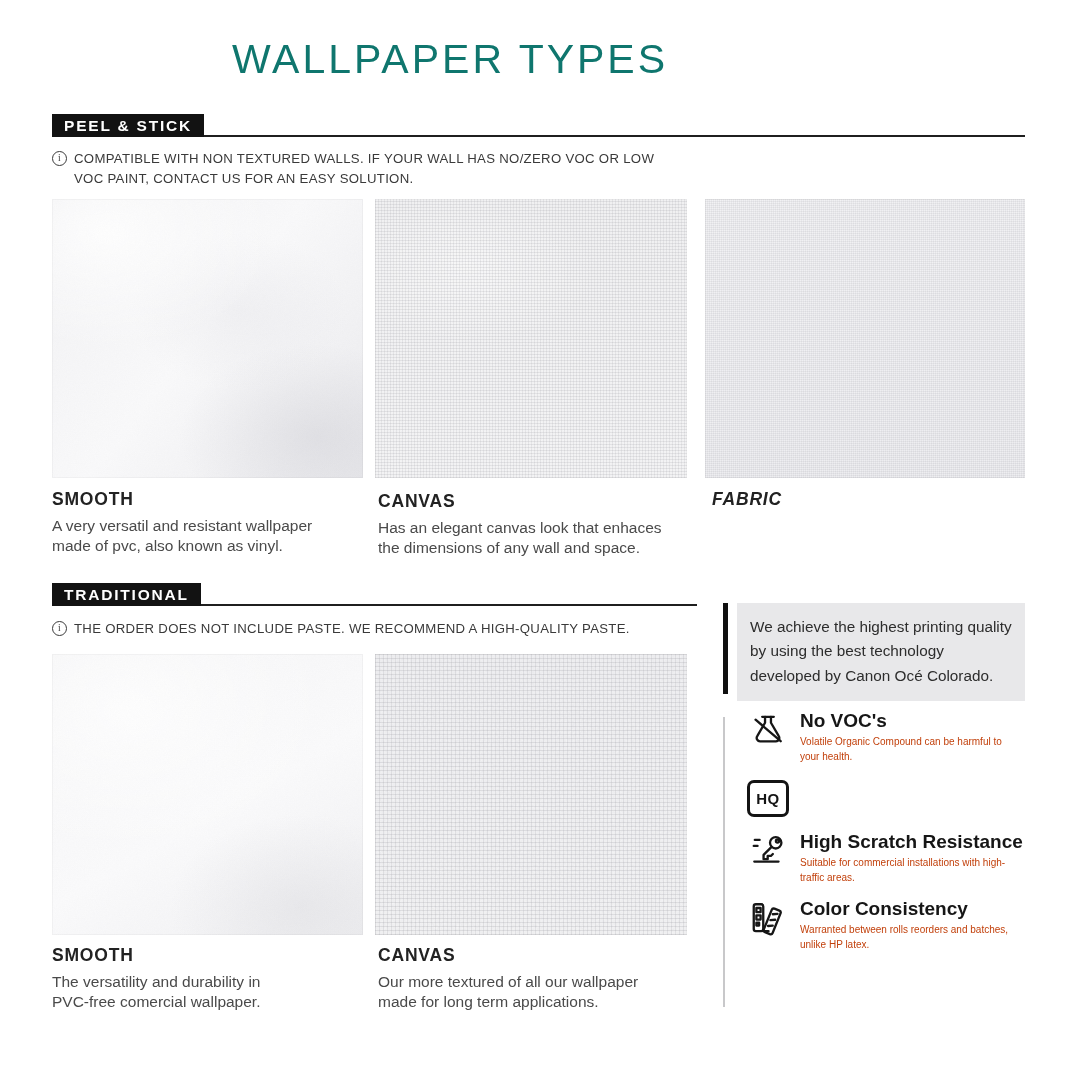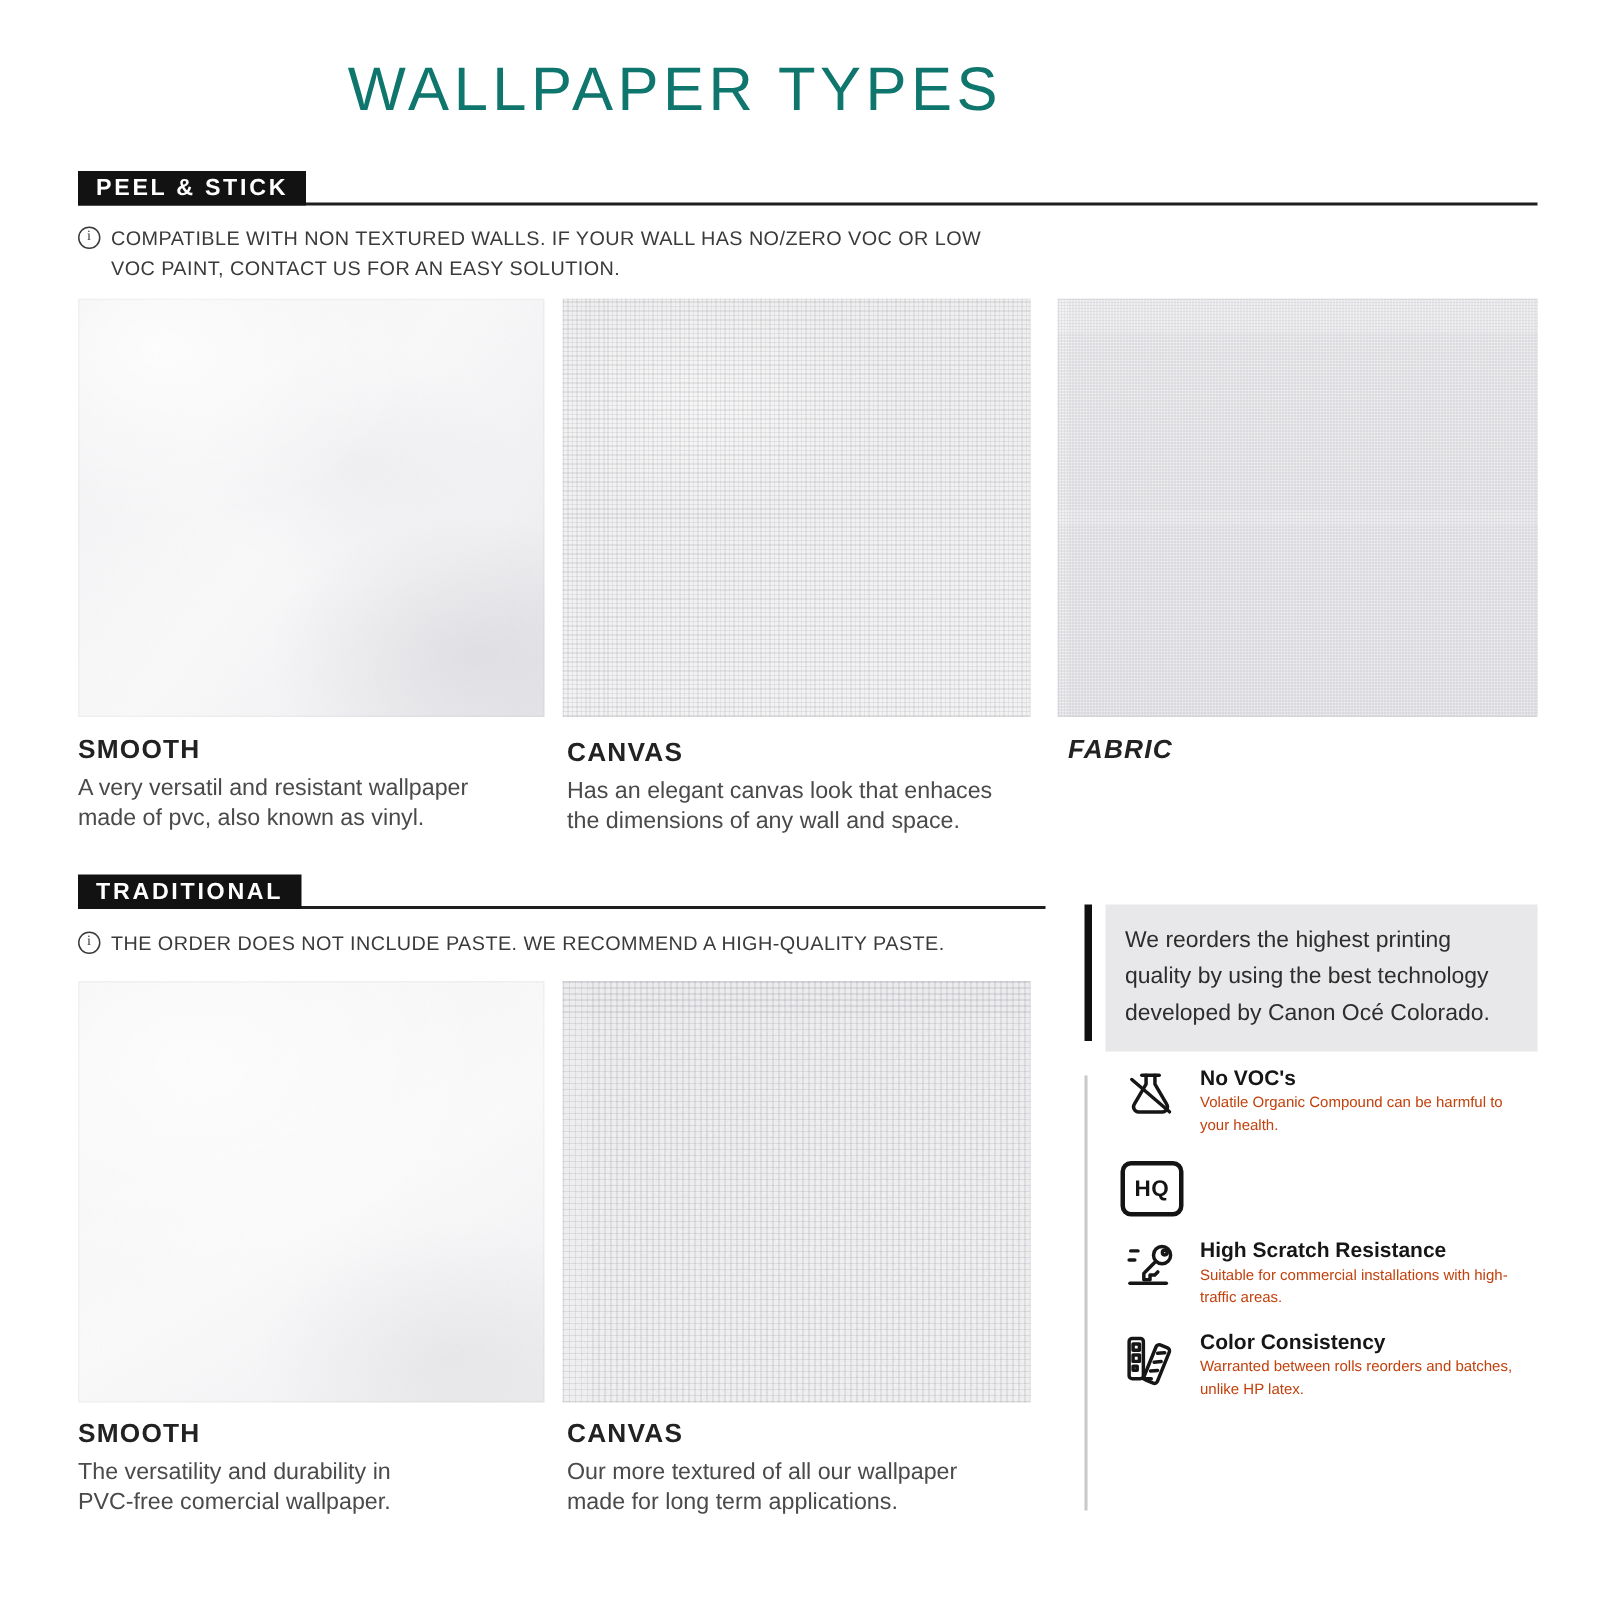--- a/index.html
+++ b/index.html
@@ -75,23 +75,23 @@
   
   .quote-rule{position:absolute;left:723px;top:603px;width:5px;height:91px;background:#101010;}
   .quote-box{position:absolute;left:737px;top:603px;width:288px;box-sizing:border-box;
              background:#e8e8ea;padding:12px 13px 13px 13px;}
   .quote-box p{margin:0;font-size:15.3px;line-height:1.6;color:#2d2d2d;}
 
   
   .rail{position:absolute;left:723px;top:717px;width:2px;height:290px;background:#c8c8ca;}
   .features{position:absolute;left:747px;top:710px;width:282px;display:flex;flex-direction:column;gap:13px;}
   .feature{display:flex;gap:13px;}
-  .f-icon{flex:0 0 40px;height:40px;display:flex;align-items:flex-start;justify-content:center;padding-top:1px;}
+  .f-icon{flex:0 0 40px;height:40px;display:flex;align-items:flex-start;justify-content:flex-end;padding-top:1px;}
   .f-icon svg{display:block;}
-  .f-text h4{margin:0;font-size:14px;color:#161616;font-weight:700;}
+  .f-text h4{margin:0;font-size:19px;color:#161616;font-weight:700;}
   .f-text p{margin:3px 0 0;font-size:10px;line-height:1.45;color:#c2410c;}
   .f-w214 p{max-width:214px;}
   .f-w230 p{max-width:230px;}
   .hq-box{display:inline-flex;align-items:center;justify-content:center;width:36px;height:31px;
           border:3px solid #141414;border-radius:7px;font-weight:700;font-size:15px;
           letter-spacing:0.5px;color:#141414;margin-top:2px;}
   .svg-defs{position:absolute;width:0;height:0;overflow:hidden;}
 </style>
 </head>
 <body>
@@ -176,21 +176,21 @@
     <h3>SMOOTH</h3>
     <p>The versatility and durability in PVC-free comercial wallpaper.</p>
   </div>
   <div id="cap-r2c2" class="caption">
     <h3>CANVAS</h3>
     <p>Our more textured of all our wallpaper made for long term applications.</p>
   </div>
 
   <div class="quote-rule"></div>
   <div class="quote-box">
-    <p>We reorders the highest printing quality by using the best technology developed by Canon Océ Colorado.</p>
+    <p>We achieve the highest printing quality by using the best technology developed by Canon Océ Colorado.</p>
   </div>
 
   <div class="rail"></div>
   <div class="features">
 
     <div class="feature f-w214">
       <div class="f-icon">
         <svg width="38" height="38" viewBox="0 0 36 36" fill="none" stroke="#161616" stroke-width="2.2" stroke-linecap="round" stroke-linejoin="round">
           <path d="M12.5 5.5h11"></path>
           <path d="M15.2 5.5v5.6L7.8 23.8a3.2 3.2 0 0 0 2.9 4.9h14.6a3.2 3.2 0 0 0 2.9-4.9L20.8 11.1V5.5"></path>

